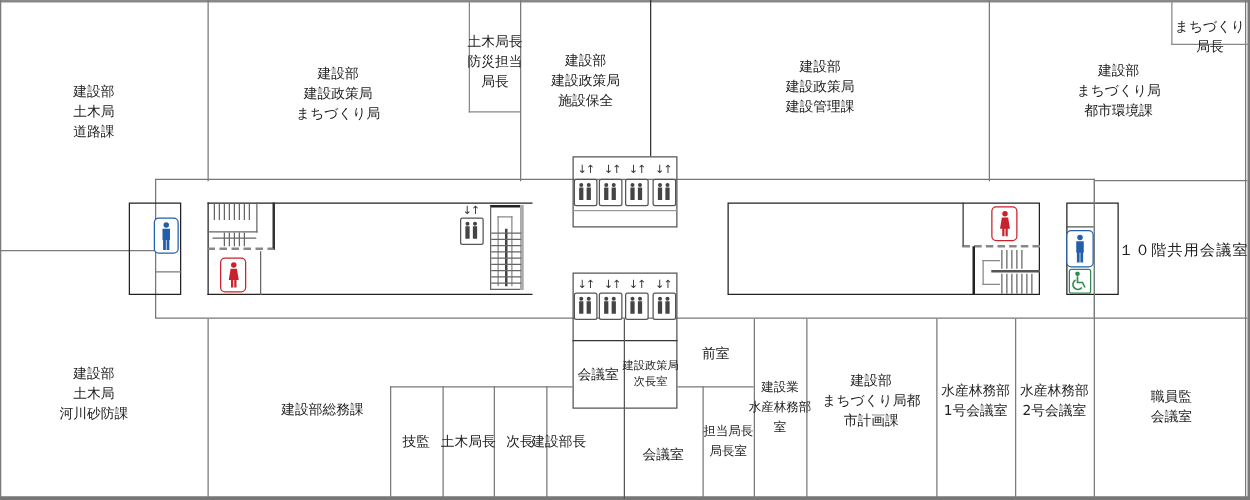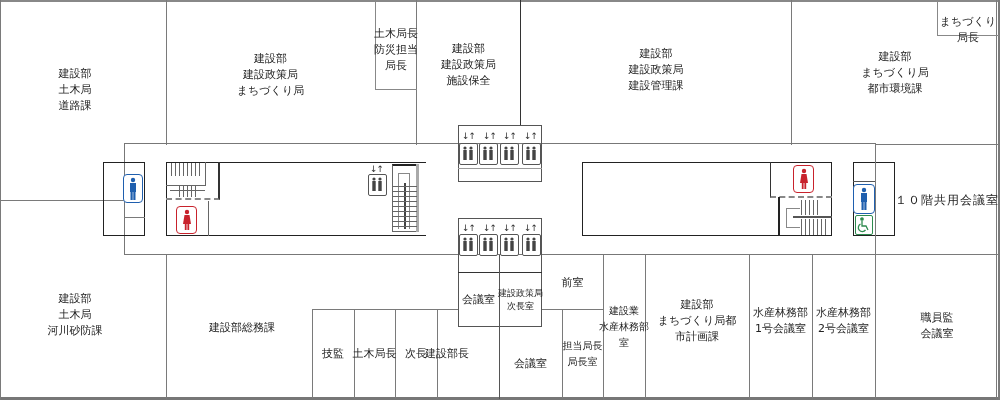--- a/index.html
+++ b/index.html
@@ -312,21 +312,21 @@
 <div class="room" style="left:876px;top:145px;width:122px;height:109px;font-size:12px;letter-spacing:1px">
   <span style="padding-left:20px">１０階共用会議室</span>
 </div>
 <div class="room" style="left:0;top:230px;width:150px;height:170px">
   <div>
       <span>建設部</span>
       <span>土木局</span>
       <span>河川砂防課</span>
     </div>
 </div>
-<div class="room" style="left:150px;top:255px;width:184px;height:145px">
+<div class="room" style="left:166px;top:255px;width:184px;height:145px">
   <span>建設部総務課</span>
 </div>
 <div class="room" style="left:312px;top:310px;width:42px;height:88px">
   <span>技監</span>
 </div>
 <div class="room" style="left:354px;top:310px;width:41px;height:88px">
   <span>土木局長</span>
 </div>
 <div class="room" style="left:395px;top:310px;width:42px;height:88px">
   <span>次長</span>

